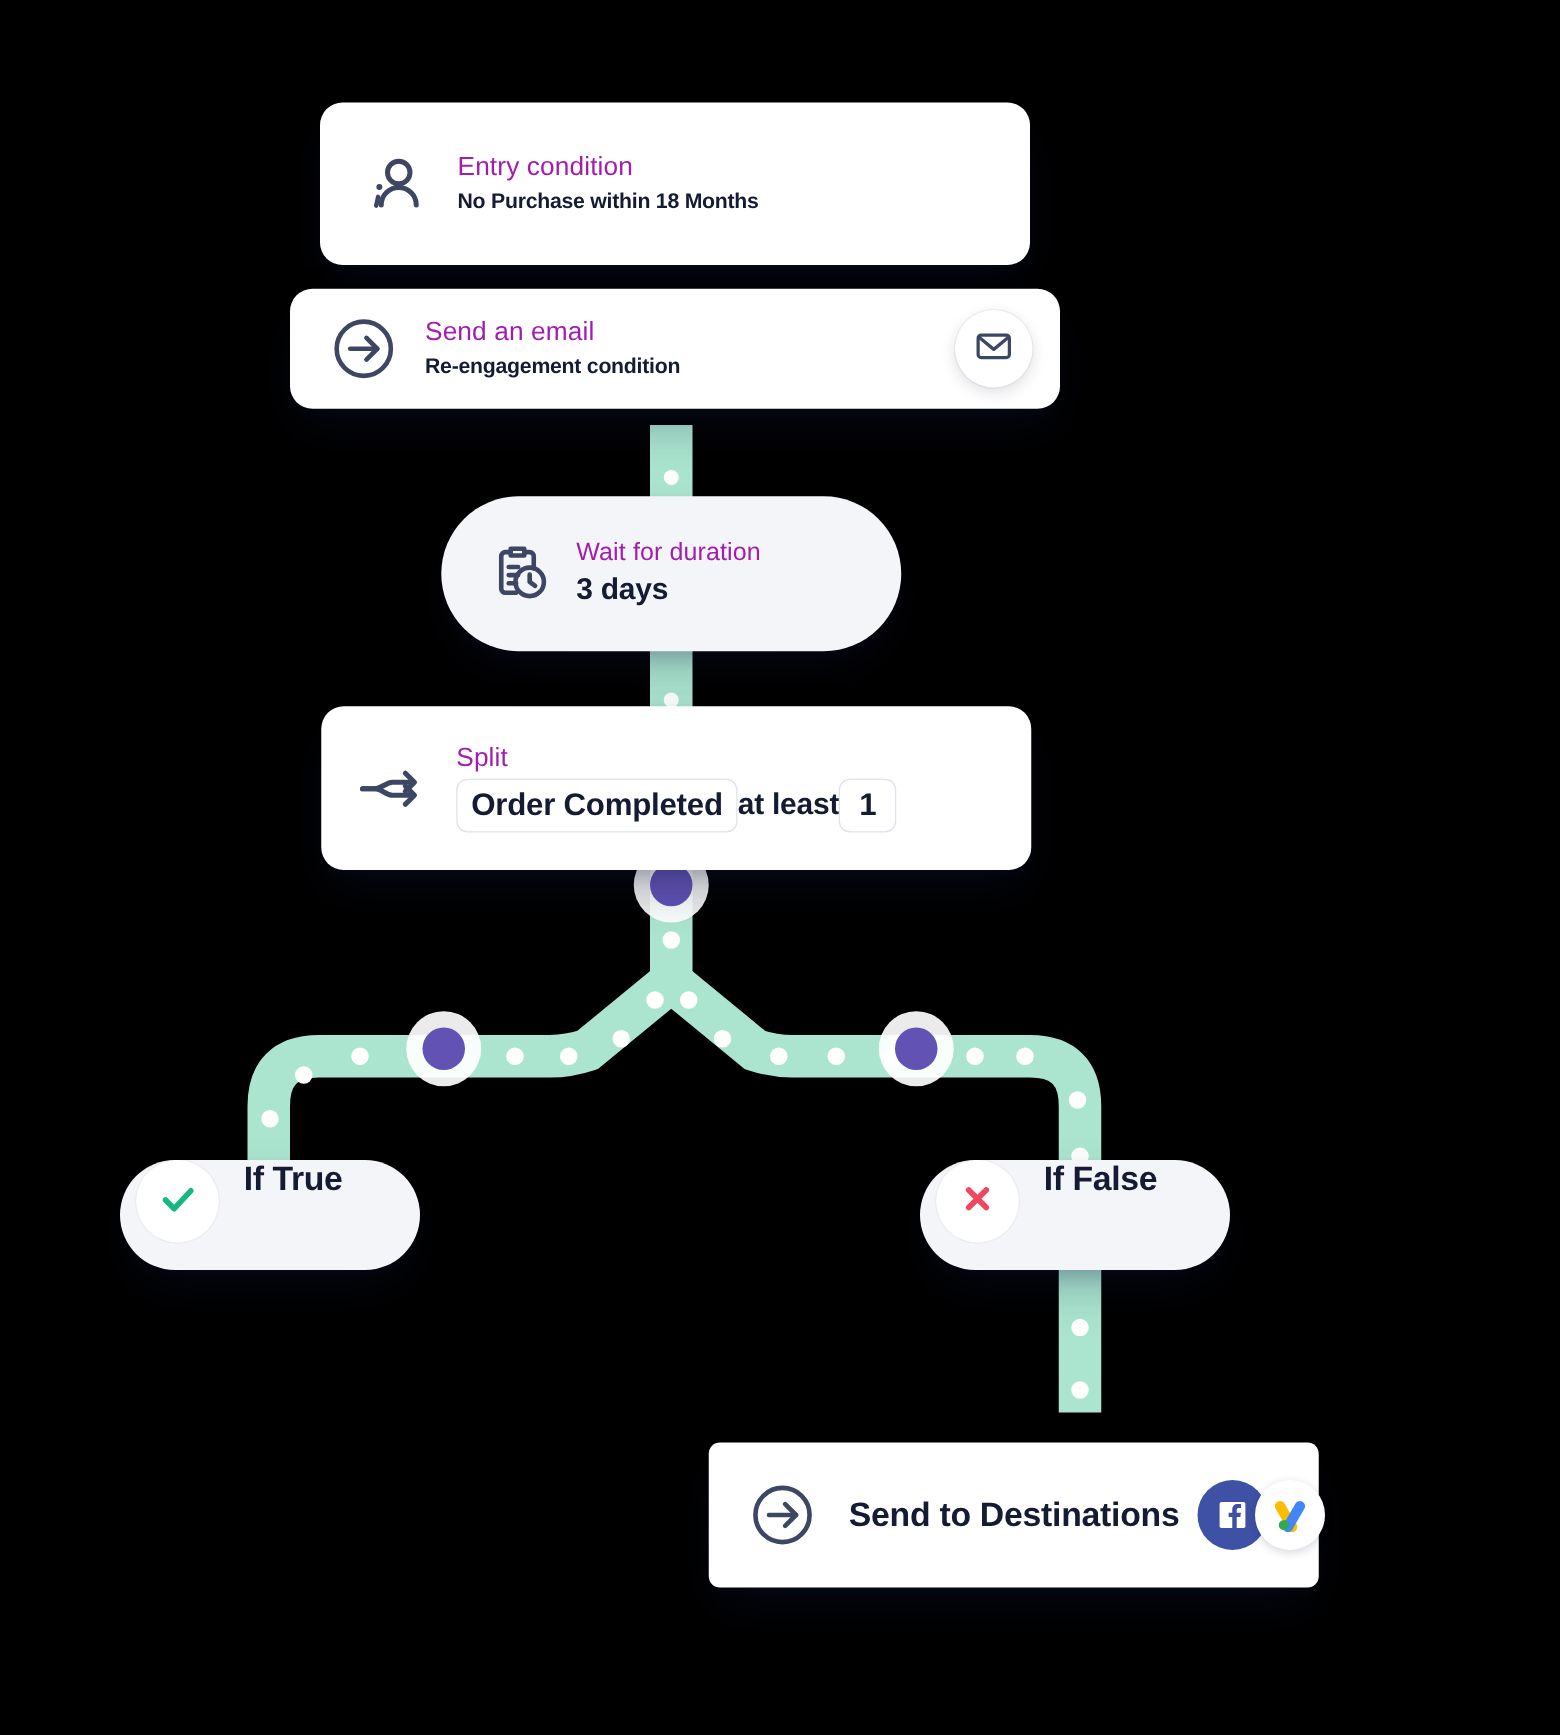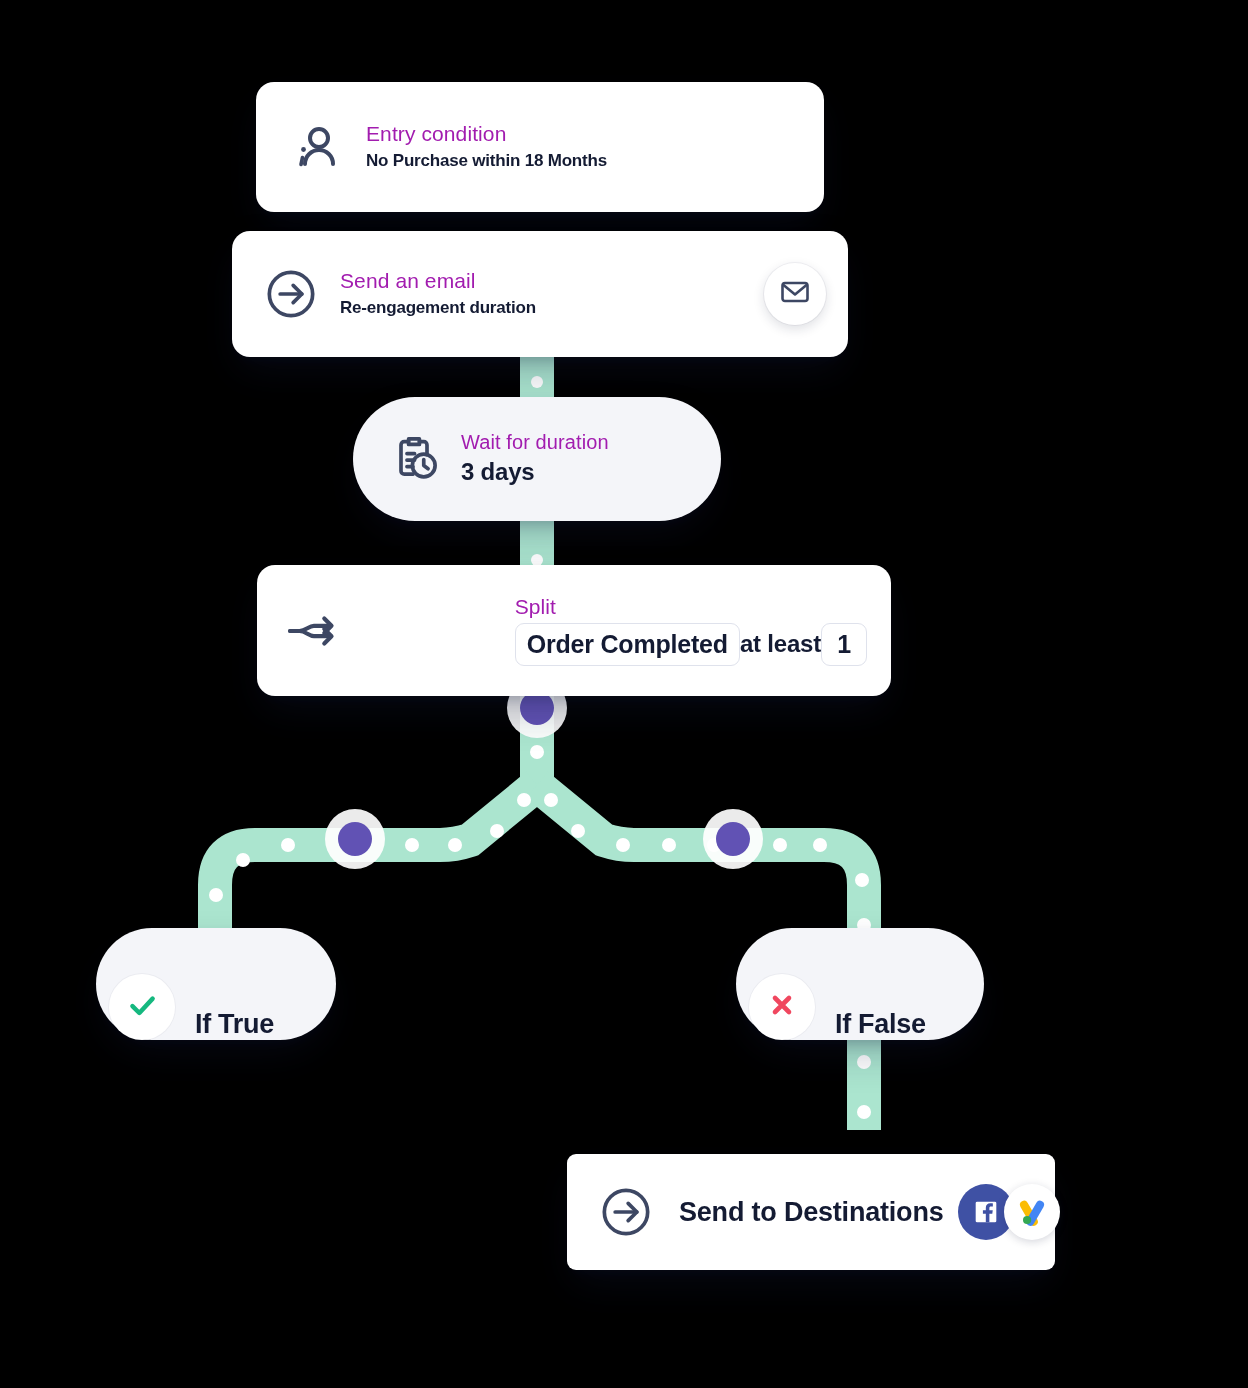--- a/index.html
+++ b/index.html
@@ -80,21 +80,21 @@
     left: 256px; top: 82px;
     width: 568px; height: 130px;
     padding: 0 30px 0 34px;
     border-radius: 18px;
   }
   #card-entry .ic { width: 54px; height: 54px; margin-right: 22px; }
 
   
   #card-email {
     left: 232px; top: 231px;
-    width: 616px; height: 126px;
+    width: 616px; height: 96px;
     padding: 0 22px 0 32px;
     border-radius: 18px;
   }
   #card-email .ic { width: 54px; height: 54px; margin-right: 22px; }
   #card-email .texts { flex: 1 1 auto; }
   .badge {
     flex: 0 0 auto;
     width: 62px; height: 62px;
     border-radius: 50%;
     background: #ffffff;
@@ -109,24 +109,23 @@
     width: 368px; height: 124px;
     padding: 0 30px 0 34px;
   }
   #card-wait .ic { width: 54px; height: 54px; margin-right: 20px; }
   #card-wait .kicker { font-size: 20px; }
   #card-wait .title { font-size: 24px; }
 
   
   #card-split {
     left: 257px; top: 565px;
-    width: 634px; height: 131px;
+    width: 568px; height: 131px;
     padding: 0 24px 0 30px;
     border-radius: 18px;
-    justify-content: space-between;
   }
   #card-split .ic { width: 58px; height: 48px; margin-right: 20px; }
   .split-row {
     display: flex;
     align-items: center;
     margin-top: 3px;
   }
   .field {
     border: 1.6px solid #dfe2ec;
     border-radius: 9px;
@@ -144,27 +143,27 @@
     color: #141b33;
     font-size: 24px;
     font-weight: 700;
     letter-spacing: -0.2px;
     white-space: nowrap;
   }
 
   
   .branch {
     position: absolute;
-    height: 112px;
+    height: 88px;
     border-radius: 999px;
     background: #f4f5f9;
     box-shadow: 0 18px 40px -8px rgba(20,26,60,0.30),
                 0 6px 14px -4px rgba(20,26,60,0.20);
     display: flex;
-    align-items: flex-end;
+    align-items: flex-start;
     padding-left: 13px;
     padding-right: 34px;
     z-index: 3;
     box-sizing: border-box;
   }
   .branch .circ {
     flex: 0 0 auto;
     width: 66px; height: 66px;
     border-radius: 50%;
     background: #ffffff;
@@ -283,21 +282,21 @@
   <div class="card" id="card-email">
     <span class="ic">
       <svg viewBox="0 0 48 48" width="52" height="52" fill="none" stroke="#3d4763" stroke-width="3.4" stroke-linecap="round" stroke-linejoin="round">
         <circle cx="24" cy="24" r="20"></circle>
         <path d="M14 24h20"></path>
         <path d="M26 16l8 8-8 8"></path>
       </svg>
     </span>
     <span class="texts">
       <span class="kicker">Send an email</span>
-      <span class="title">Re-engagement duration</span>
+      <span class="title">Re-engagement condition</span>
     </span>
     <span class="badge">
       <span>
         <svg viewBox="0 0 32 32" width="32" height="32" fill="none" stroke="#3d4763" stroke-width="2.6" stroke-linecap="round" stroke-linejoin="round">
           <rect x="3.5" y="7" width="25" height="18" rx="2.5"></rect>
           <path d="M4.5 9l11.5 9.5L27.5 9"></path>
         </svg>
       </span>
     </span>
   </div>

